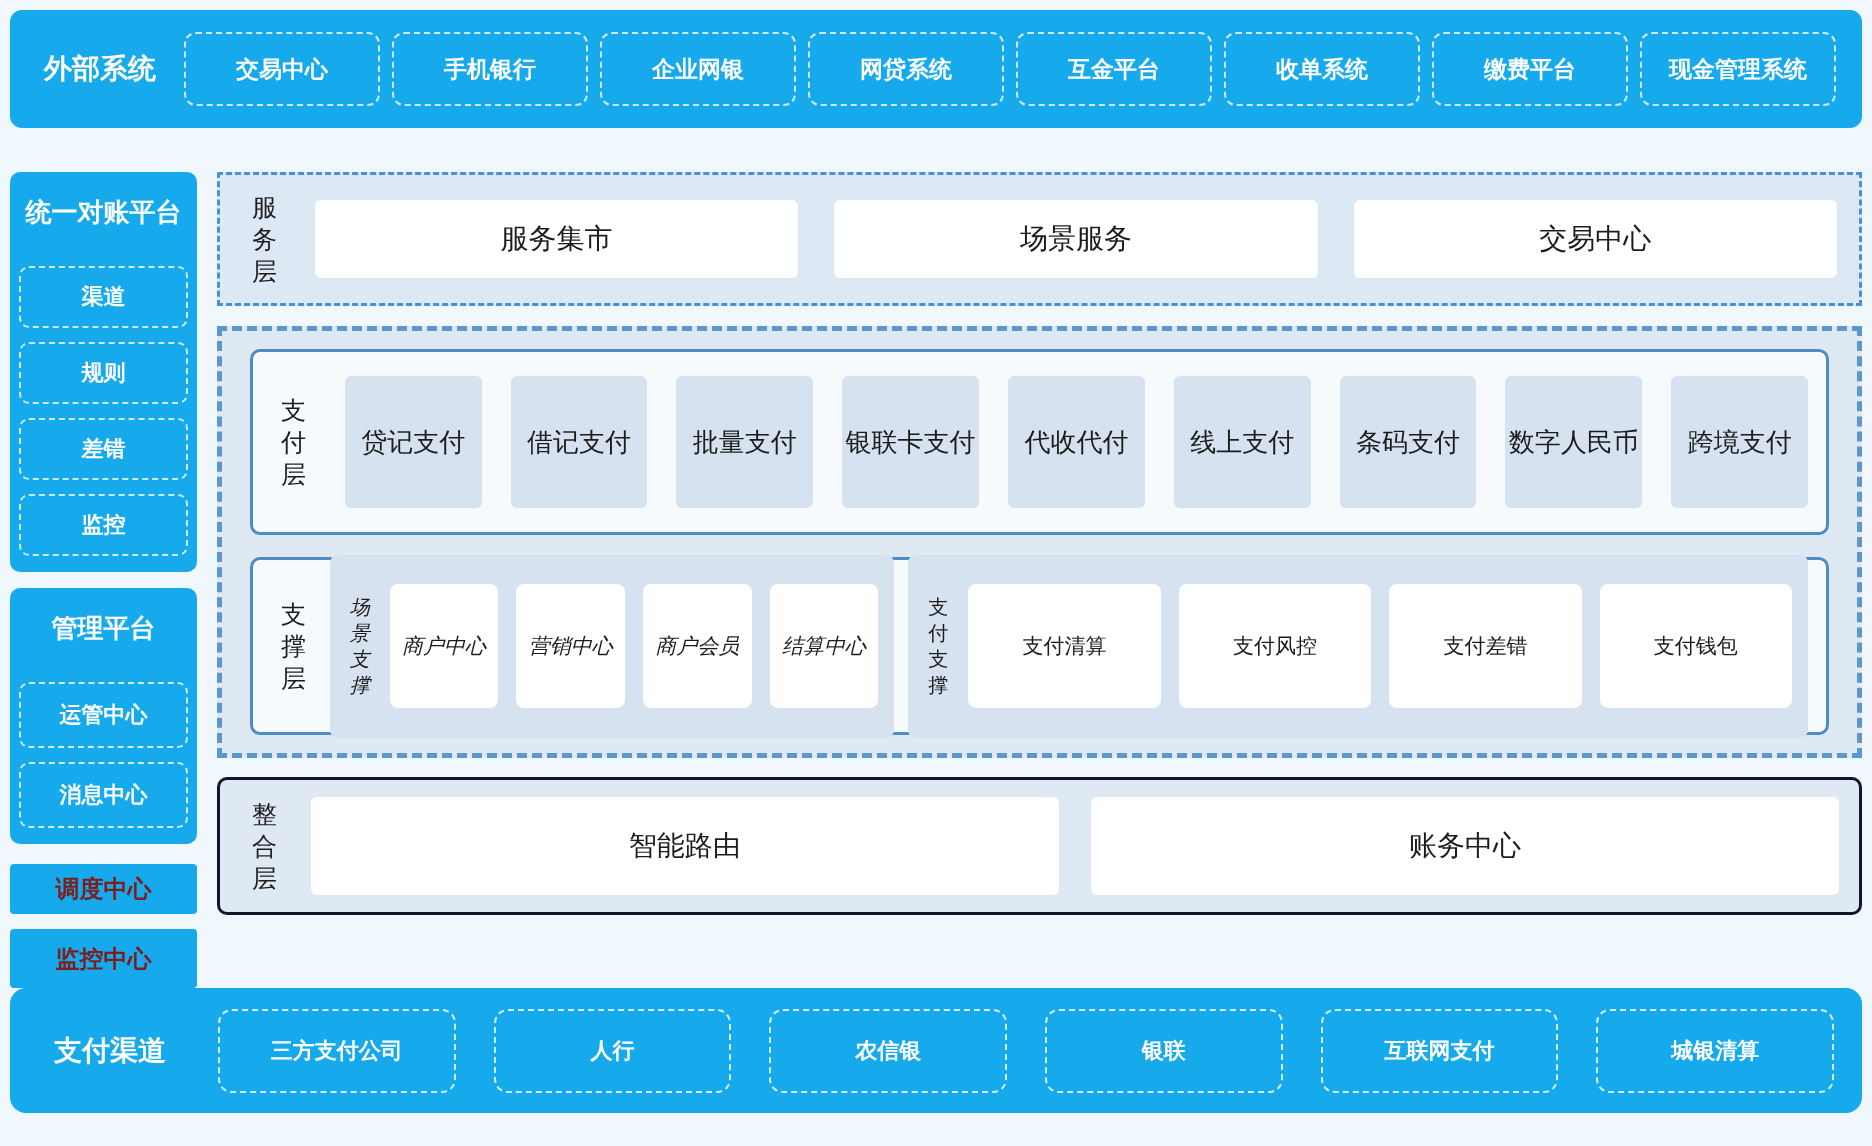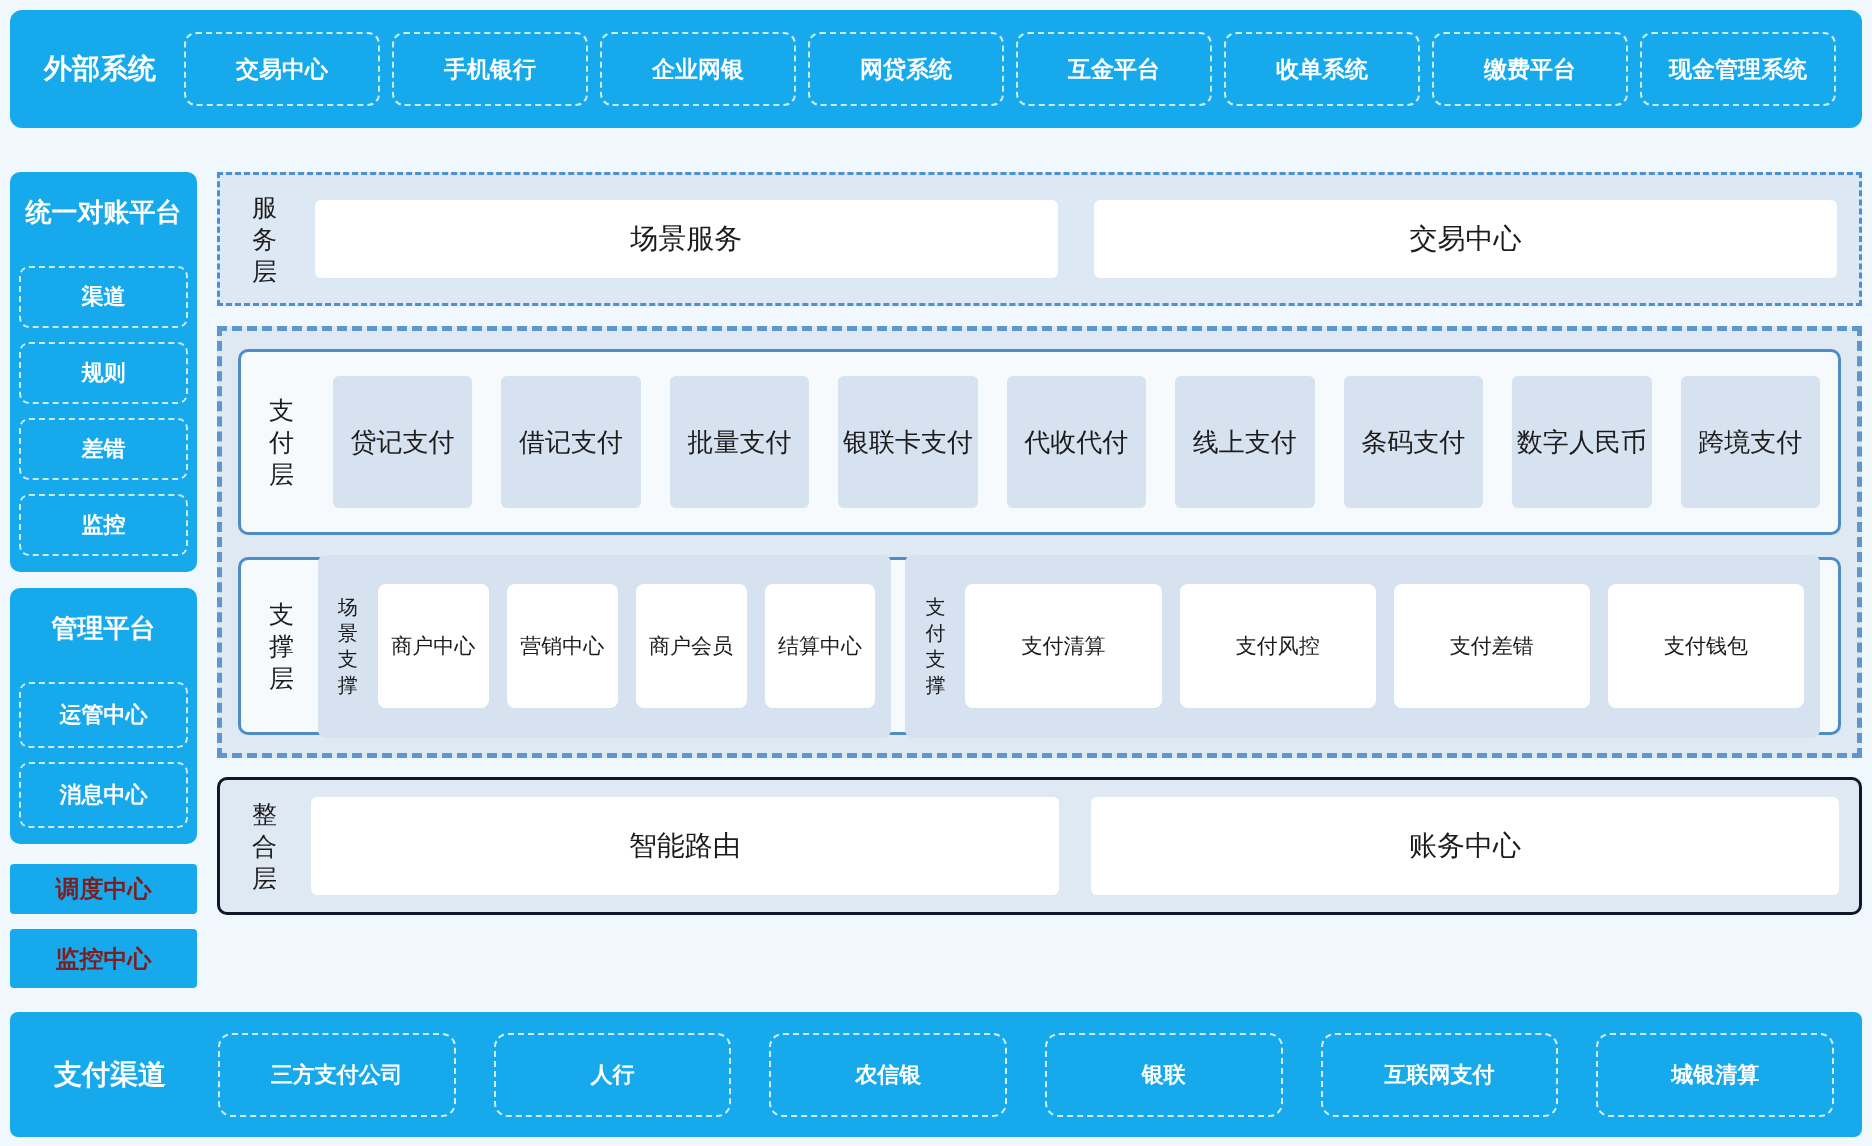--- a/index.html
+++ b/index.html
@@ -34,22 +34,21 @@
     flex: 1;
     height: 74px;
     border: 2px dashed rgba(255,255,255,0.78);
     border-radius: 12px;
     display: flex; align-items: center; justify-content: center;
     font-size: 23px; font-weight: bold;
   }
 
   .bottombar {
     height: 125px;
-    border-radius: 8px;
-    margin-top: 24px;
+    border-radius: 16px;
     padding: 0 28px 0 44px;
   }
   .bb-chips { flex: 1; display: flex; gap: 38px; margin-left: 52px; }
   .bb-chip {
     flex: 1;
     height: 84px;
     border: 2px dashed rgba(255,255,255,0.8);
     border-radius: 14px;
     display: flex; align-items: center; justify-content: center;
     font-size: 22px; font-weight: bold;
@@ -119,21 +118,21 @@
     border-radius: 6px;
     display: flex; align-items: center; justify-content: center;
     font-size: 28px;
   }
   .service-layer .white-card { height: 78px; }
 
   .dash-wrapper {
     margin-top: 20px;
     border: 5px dashed #5e96ce;
     background: #dfe9f4;
-    padding: 18px 16px;
+    padding: 18px 28px;
     display: flex; flex-direction: column;
     gap: 22px;
   }
   .solid-box {
     border: 3px solid #4e8cc8;
     border-radius: 10px;
     background: #f6fafd;
     display: flex; align-items: center;
   }
   .payment-layer {
@@ -159,21 +158,21 @@
   }
   .support-panels { flex: 1; display: flex; gap: 14px; }
   .panel {
     background: #d6e2f0;
     border-radius: 8px;
     height: 183px;
     display: flex; align-items: center;
     padding: 0 16px 0 18px;
     gap: 18px;
   }
-  .panel-scene { flex: 38 1 0; }
+  .panel-scene { flex: 38 1 0; font-style: italic; }
   .panel-pay { flex: 62 1 0; }
   .panel .vlabel { font-size: 20px; width: 1.2em; line-height: 1.3; }
   .panel-card {
     flex: 1;
     height: 124px;
     background: #fff;
     border-radius: 8px;
     display: flex; align-items: center; justify-content: center;
     font-size: 21px;
   }
@@ -225,20 +224,21 @@
     </div>
 
     <div class="sb-bar sb-bar-1">调度中心</div>
     <div class="sb-bar sb-bar-2">监控中心</div>
   </div>
 
   <div class="main">
 
     <div class="service-layer">
       <div class="vlabel">服务层</div>
+      <div class="white-card">服务集市</div>
       <div class="white-card">场景服务</div>
       <div class="white-card">交易中心</div>
     </div>
 
     <div class="dash-wrapper">
 
       <div class="solid-box payment-layer">
         <div class="vlabel">支付层</div>
         <div class="pay-tiles">
           <div class="pay-tile">贷记支付</div>

